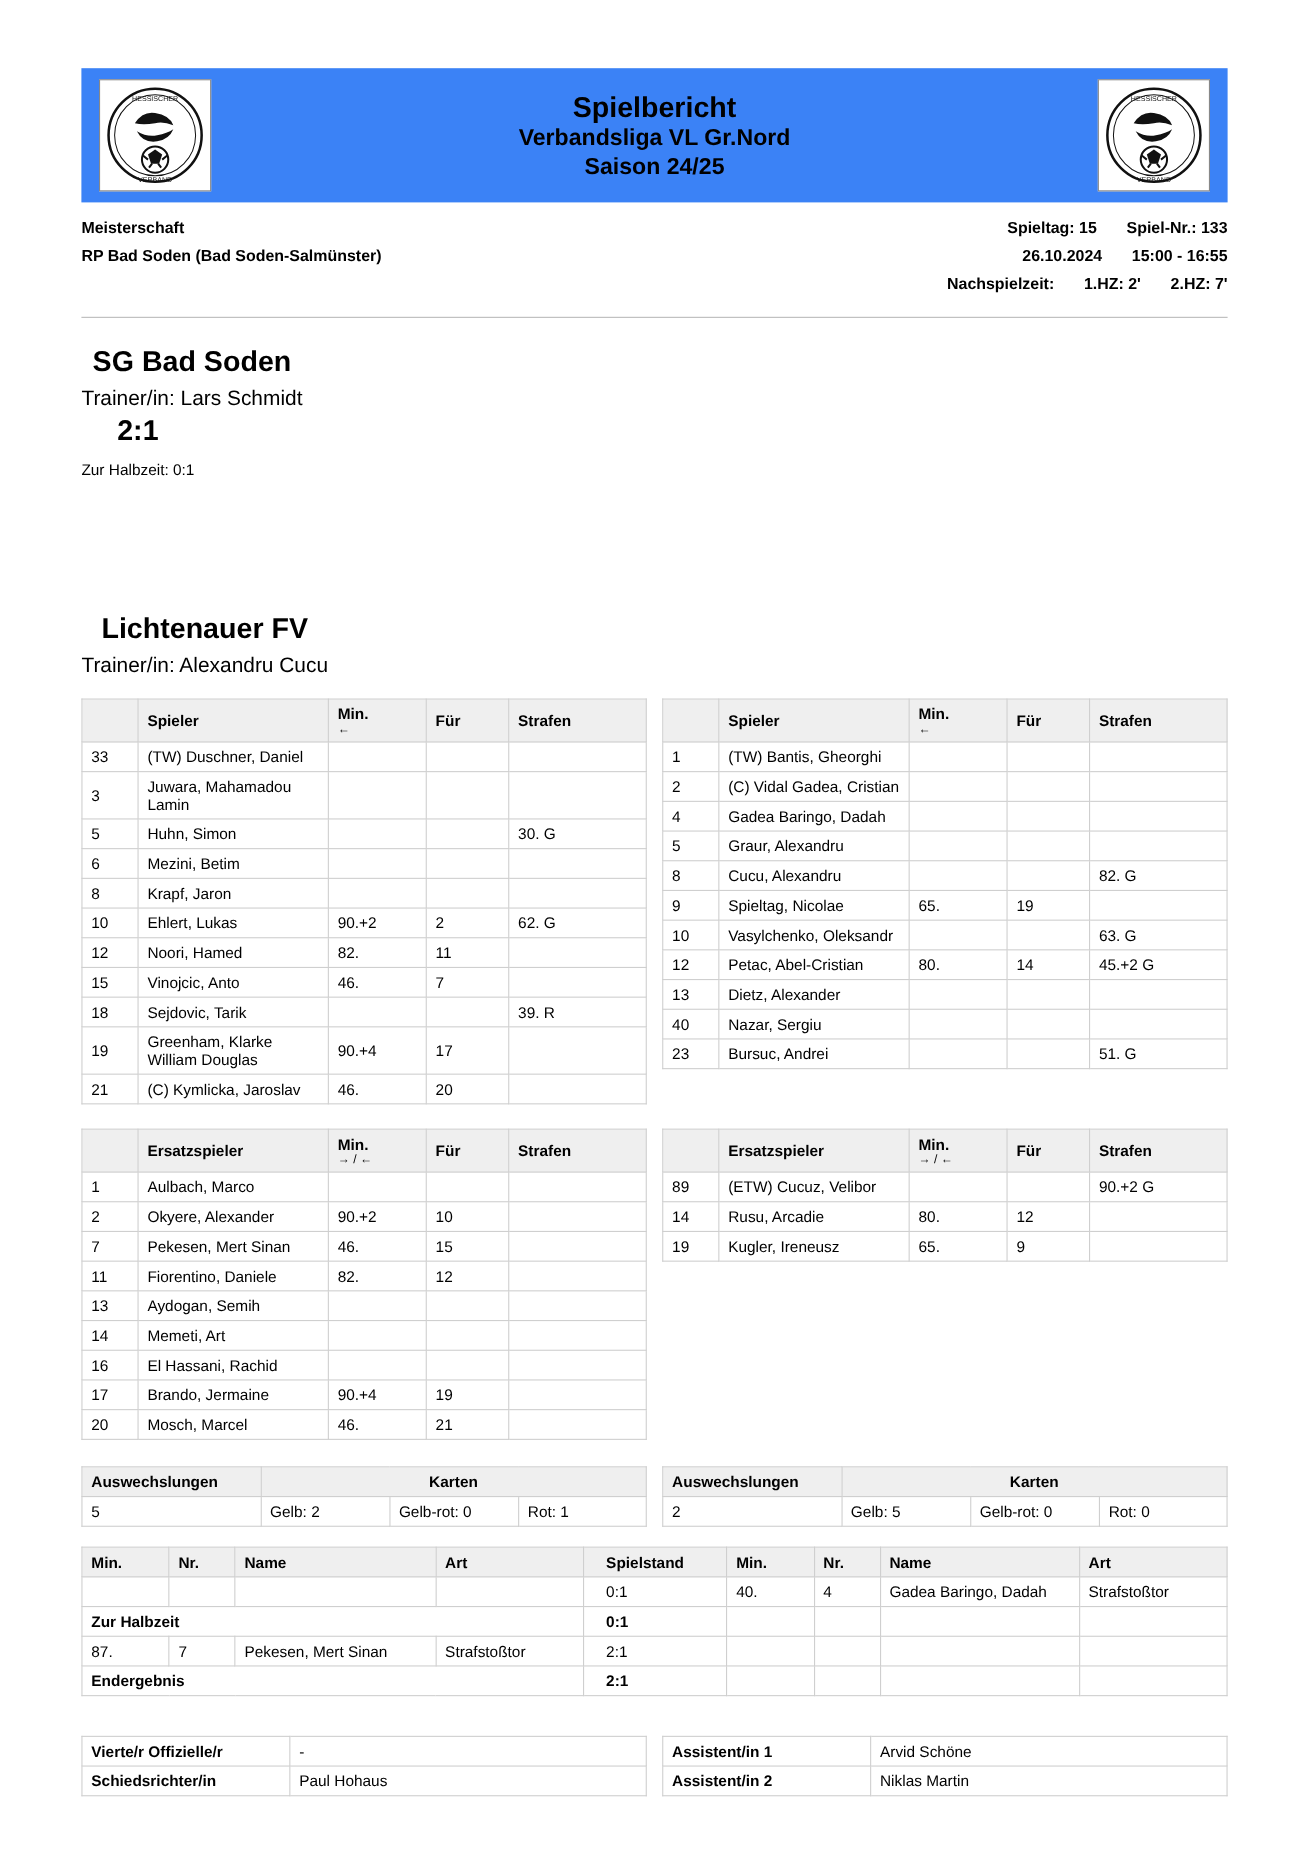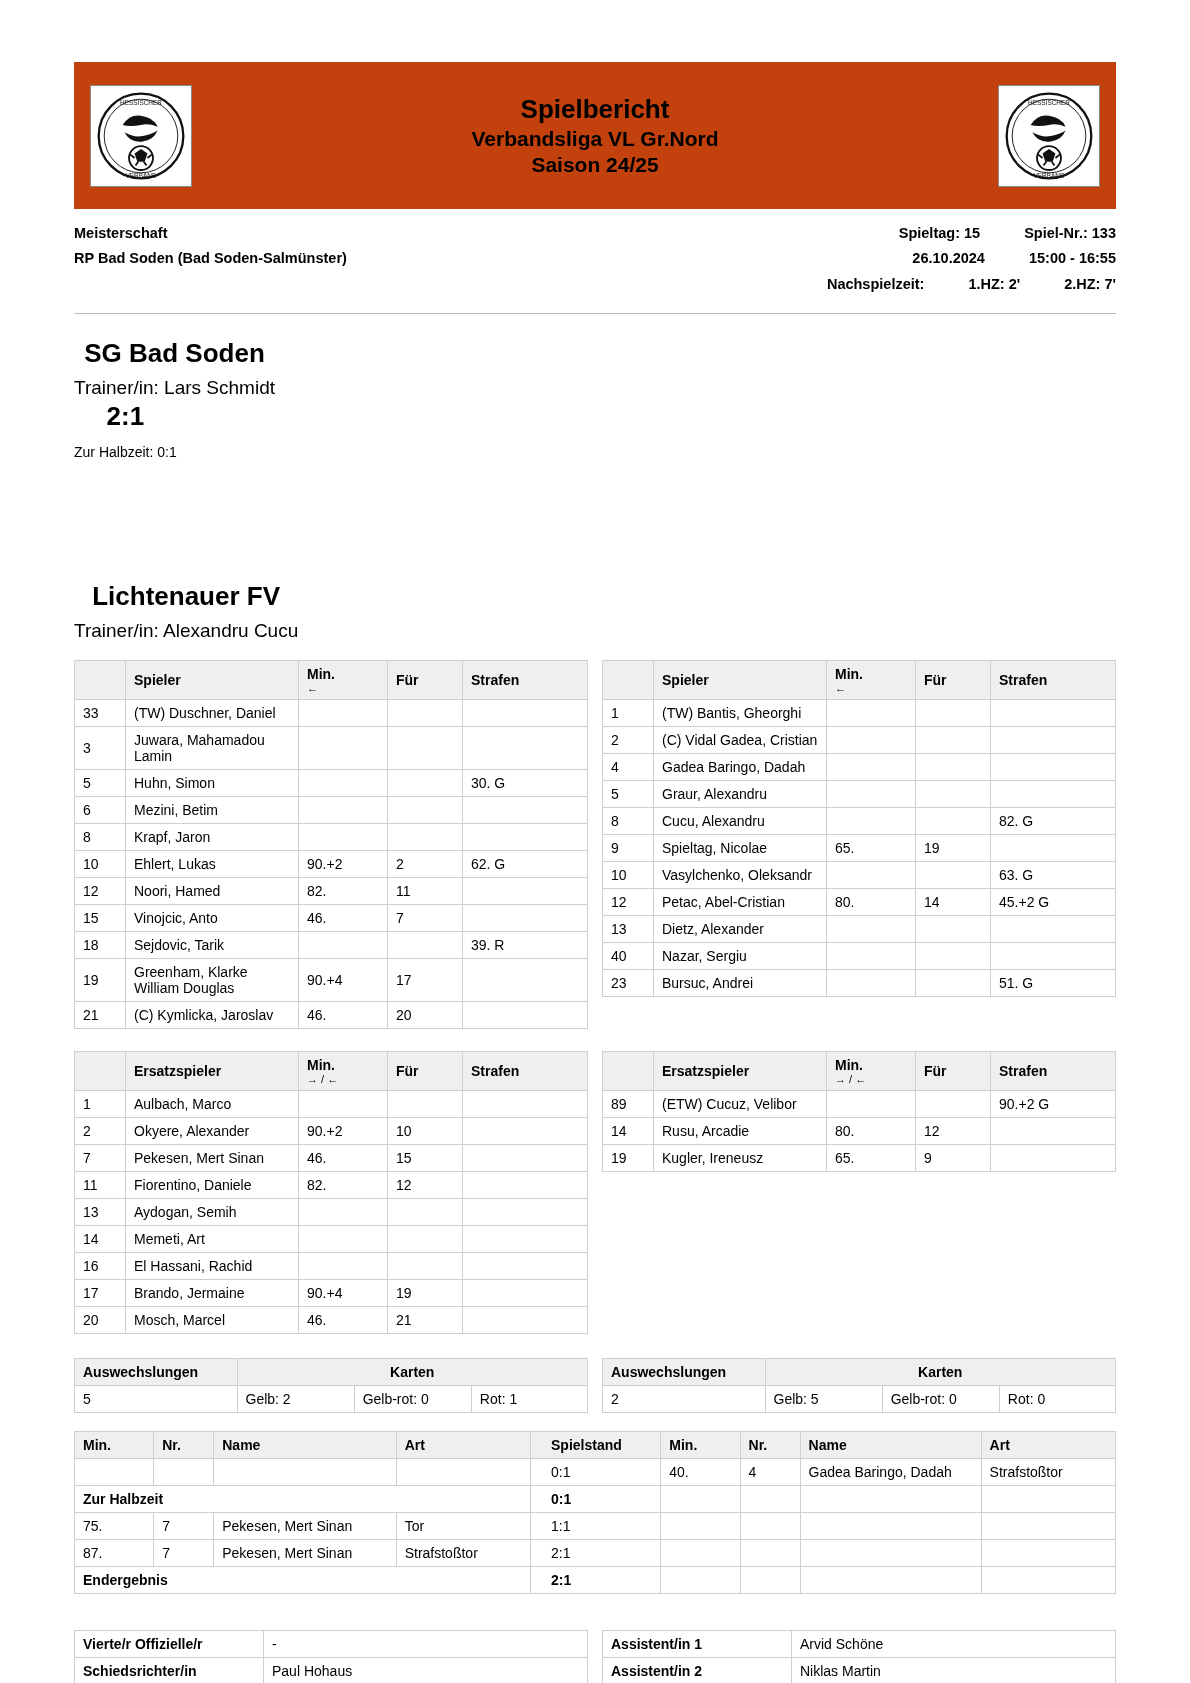--- a/index.html
+++ b/index.html
@@ -20,22 +20,22 @@
     min-height: 1683px;
     box-sizing: border-box;
     padding: 62px 74px 40px 74px;
   }
 
   
   .banner {
     display: flex;
     align-items: center;
     justify-content: space-between;
-    background: #c2410c;
-    height: 147px;
+    background: #3b82f6;
+    height: 122px;
     padding: 0 16px;
     box-sizing: border-box;
   }
   .logo {
     width: 100px;
     height: 100px;
     background: #ffffff;
     border: 1px solid #888;
     display: flex;
     align-items: center;
@@ -69,21 +69,21 @@
     border-bottom: 1px solid #bbb;
     padding-bottom: 16px;
   }
   .meta-row {
     display: flex;
     justify-content: space-between;
     align-items: baseline;
     line-height: 1.75;
   }
   .meta-left { text-align: left; }
-  .meta-right { display: flex; gap: 44px; }
+  .meta-right { display: flex; gap: 27px; }
   .meta-right span { white-space: pre; }
 
   
   .scoreblock {
     margin-top: 22px;
     display: flex;
     align-items: flex-start;
     flex-direction: column;
   }
   .score-team {
@@ -652,31 +652,20 @@
           </tr>
           <tr>
             <td class="g-min bold" colspan="4">Zur Halbzeit</td>
             <td class="g-stand bold">0:1</td>
             <td class="g-min"></td>
             <td class="g-nr"></td>
             <td class="g-name"></td>
             <td class="g-art"></td>
           </tr>
           <tr>
-            <td class="g-min">75.</td>
-            <td class="g-nr">7</td>
-            <td class="g-name">Pekesen, Mert Sinan</td>
-            <td class="g-art">Tor</td>
-            <td class="g-stand">1:1</td>
-            <td class="g-min"></td>
-            <td class="g-nr"></td>
-            <td class="g-name"></td>
-            <td class="g-art"></td>
-          </tr>
-          <tr>
             <td class="g-min">87.</td>
             <td class="g-nr">7</td>
             <td class="g-name">Pekesen, Mert Sinan</td>
             <td class="g-art">Strafstoßtor</td>
             <td class="g-stand">2:1</td>
             <td class="g-min"></td>
             <td class="g-nr"></td>
             <td class="g-name"></td>
             <td class="g-art"></td>
           </tr>

